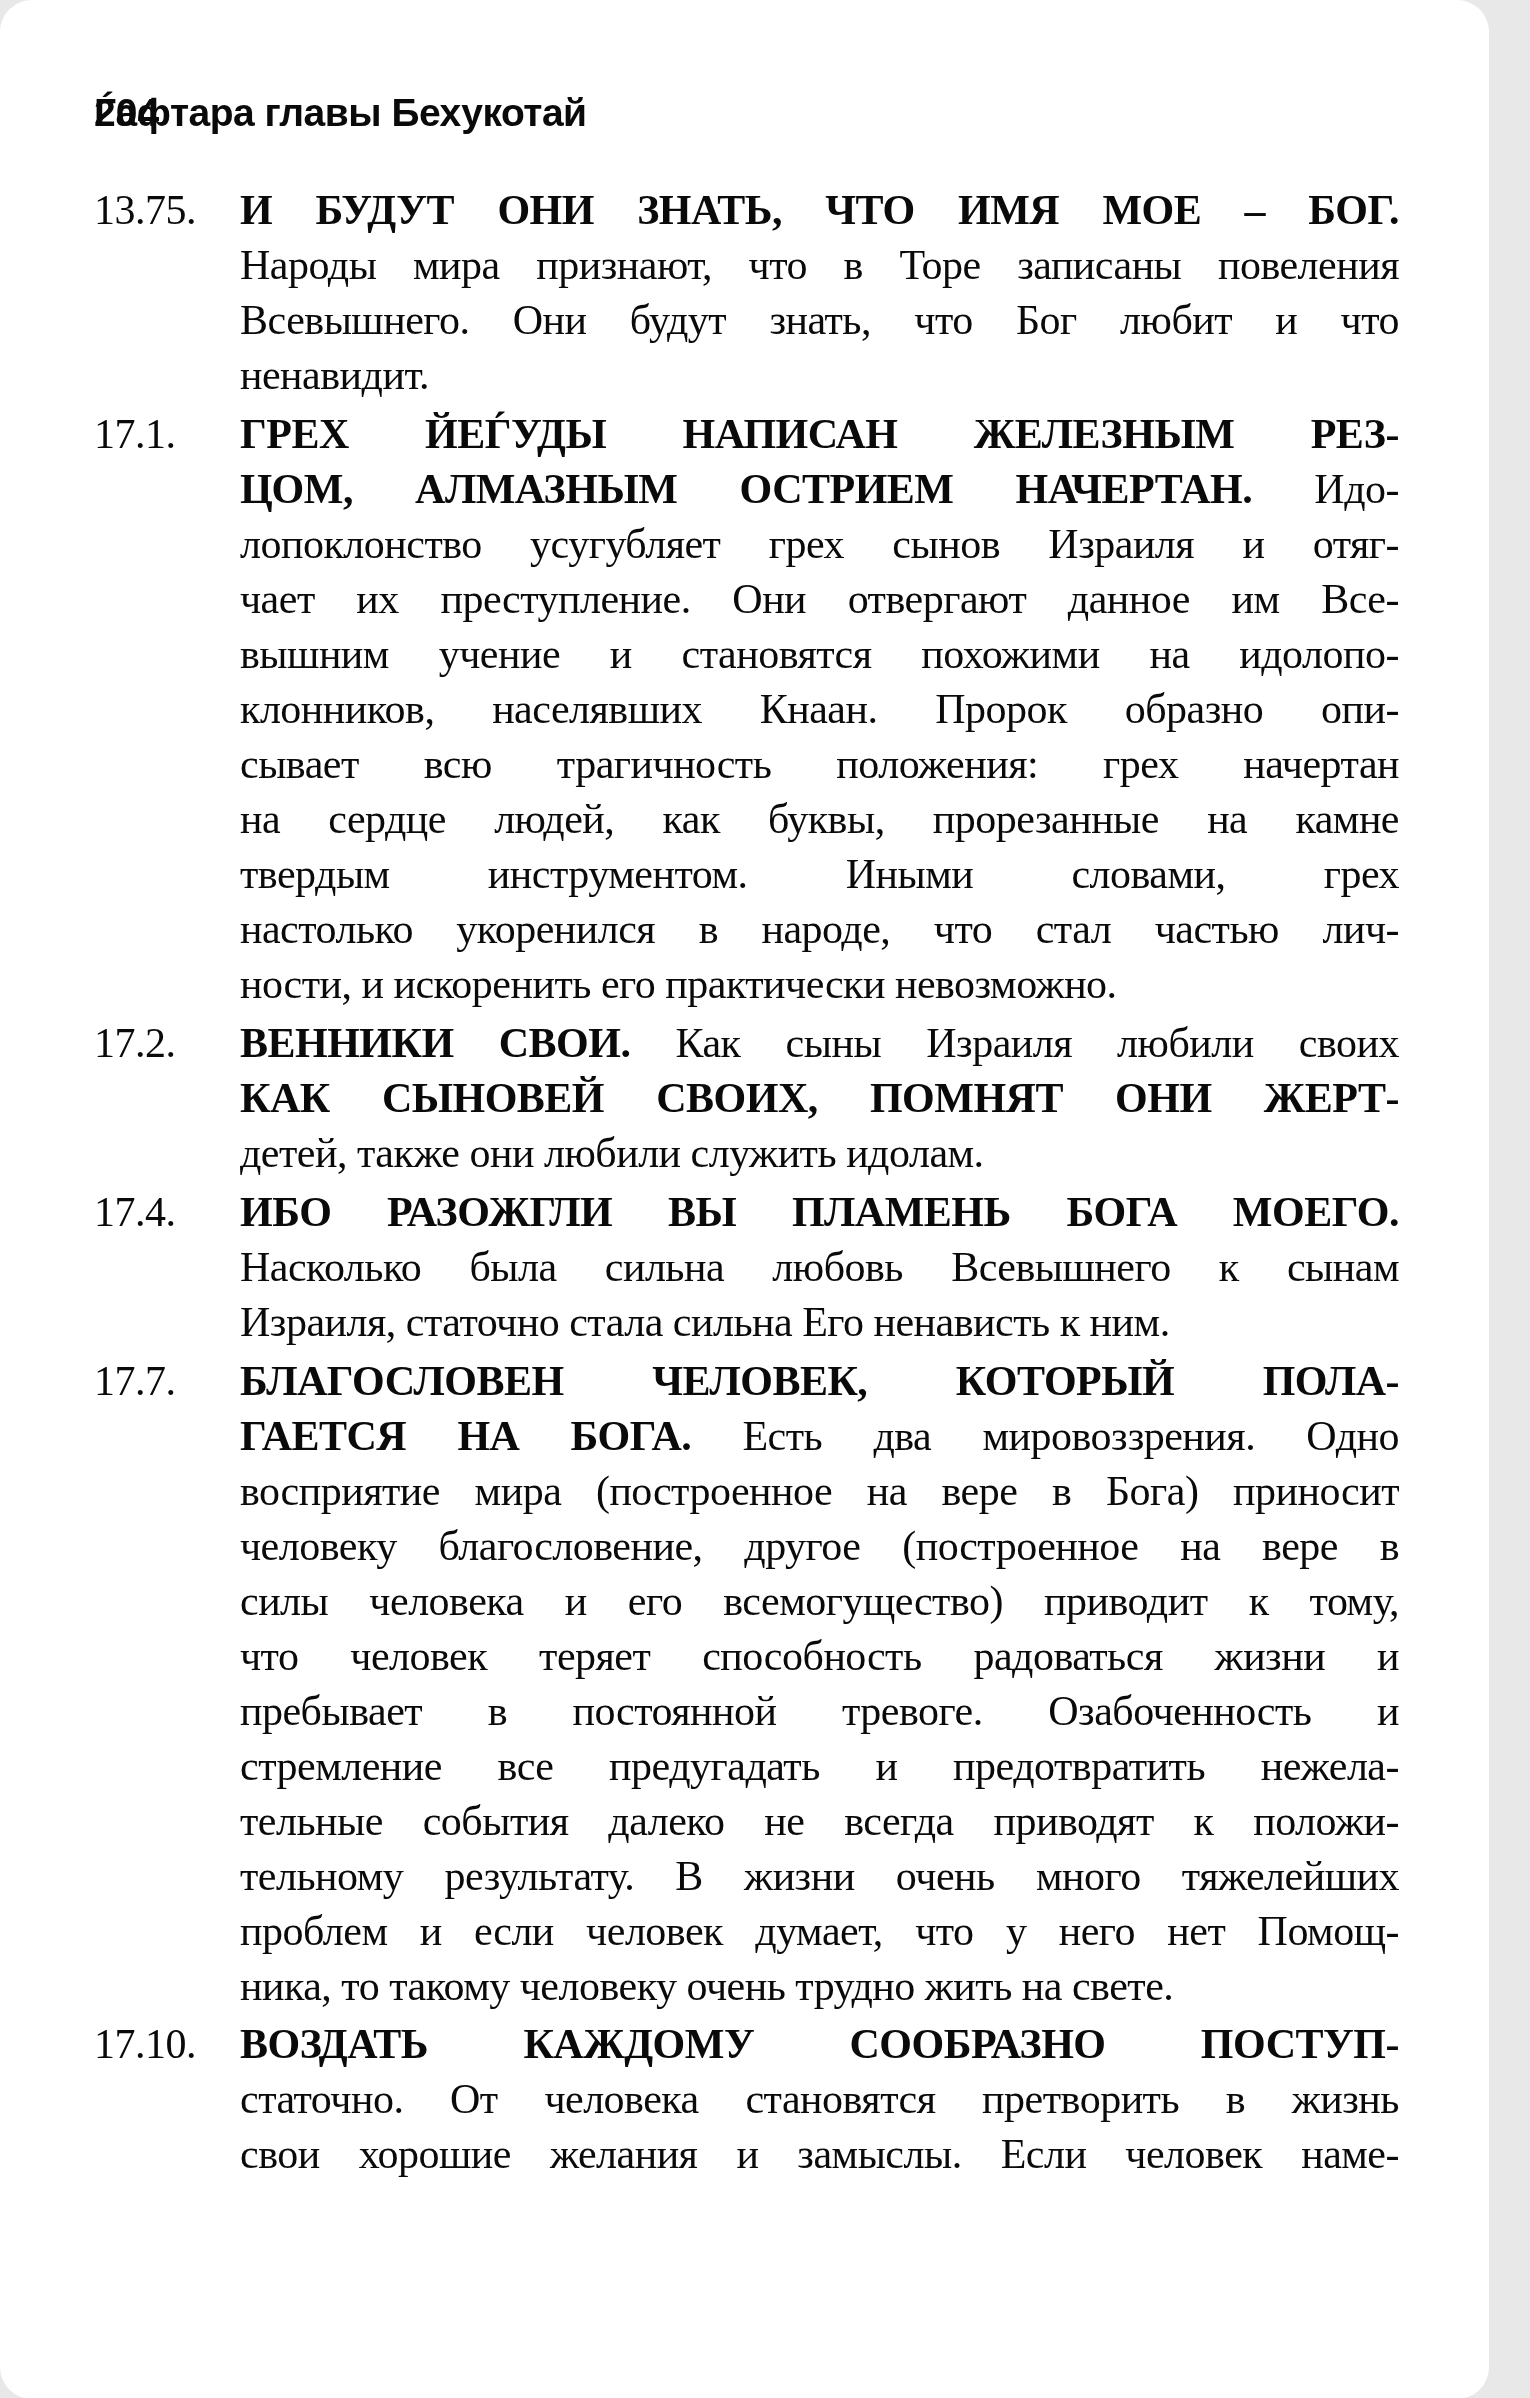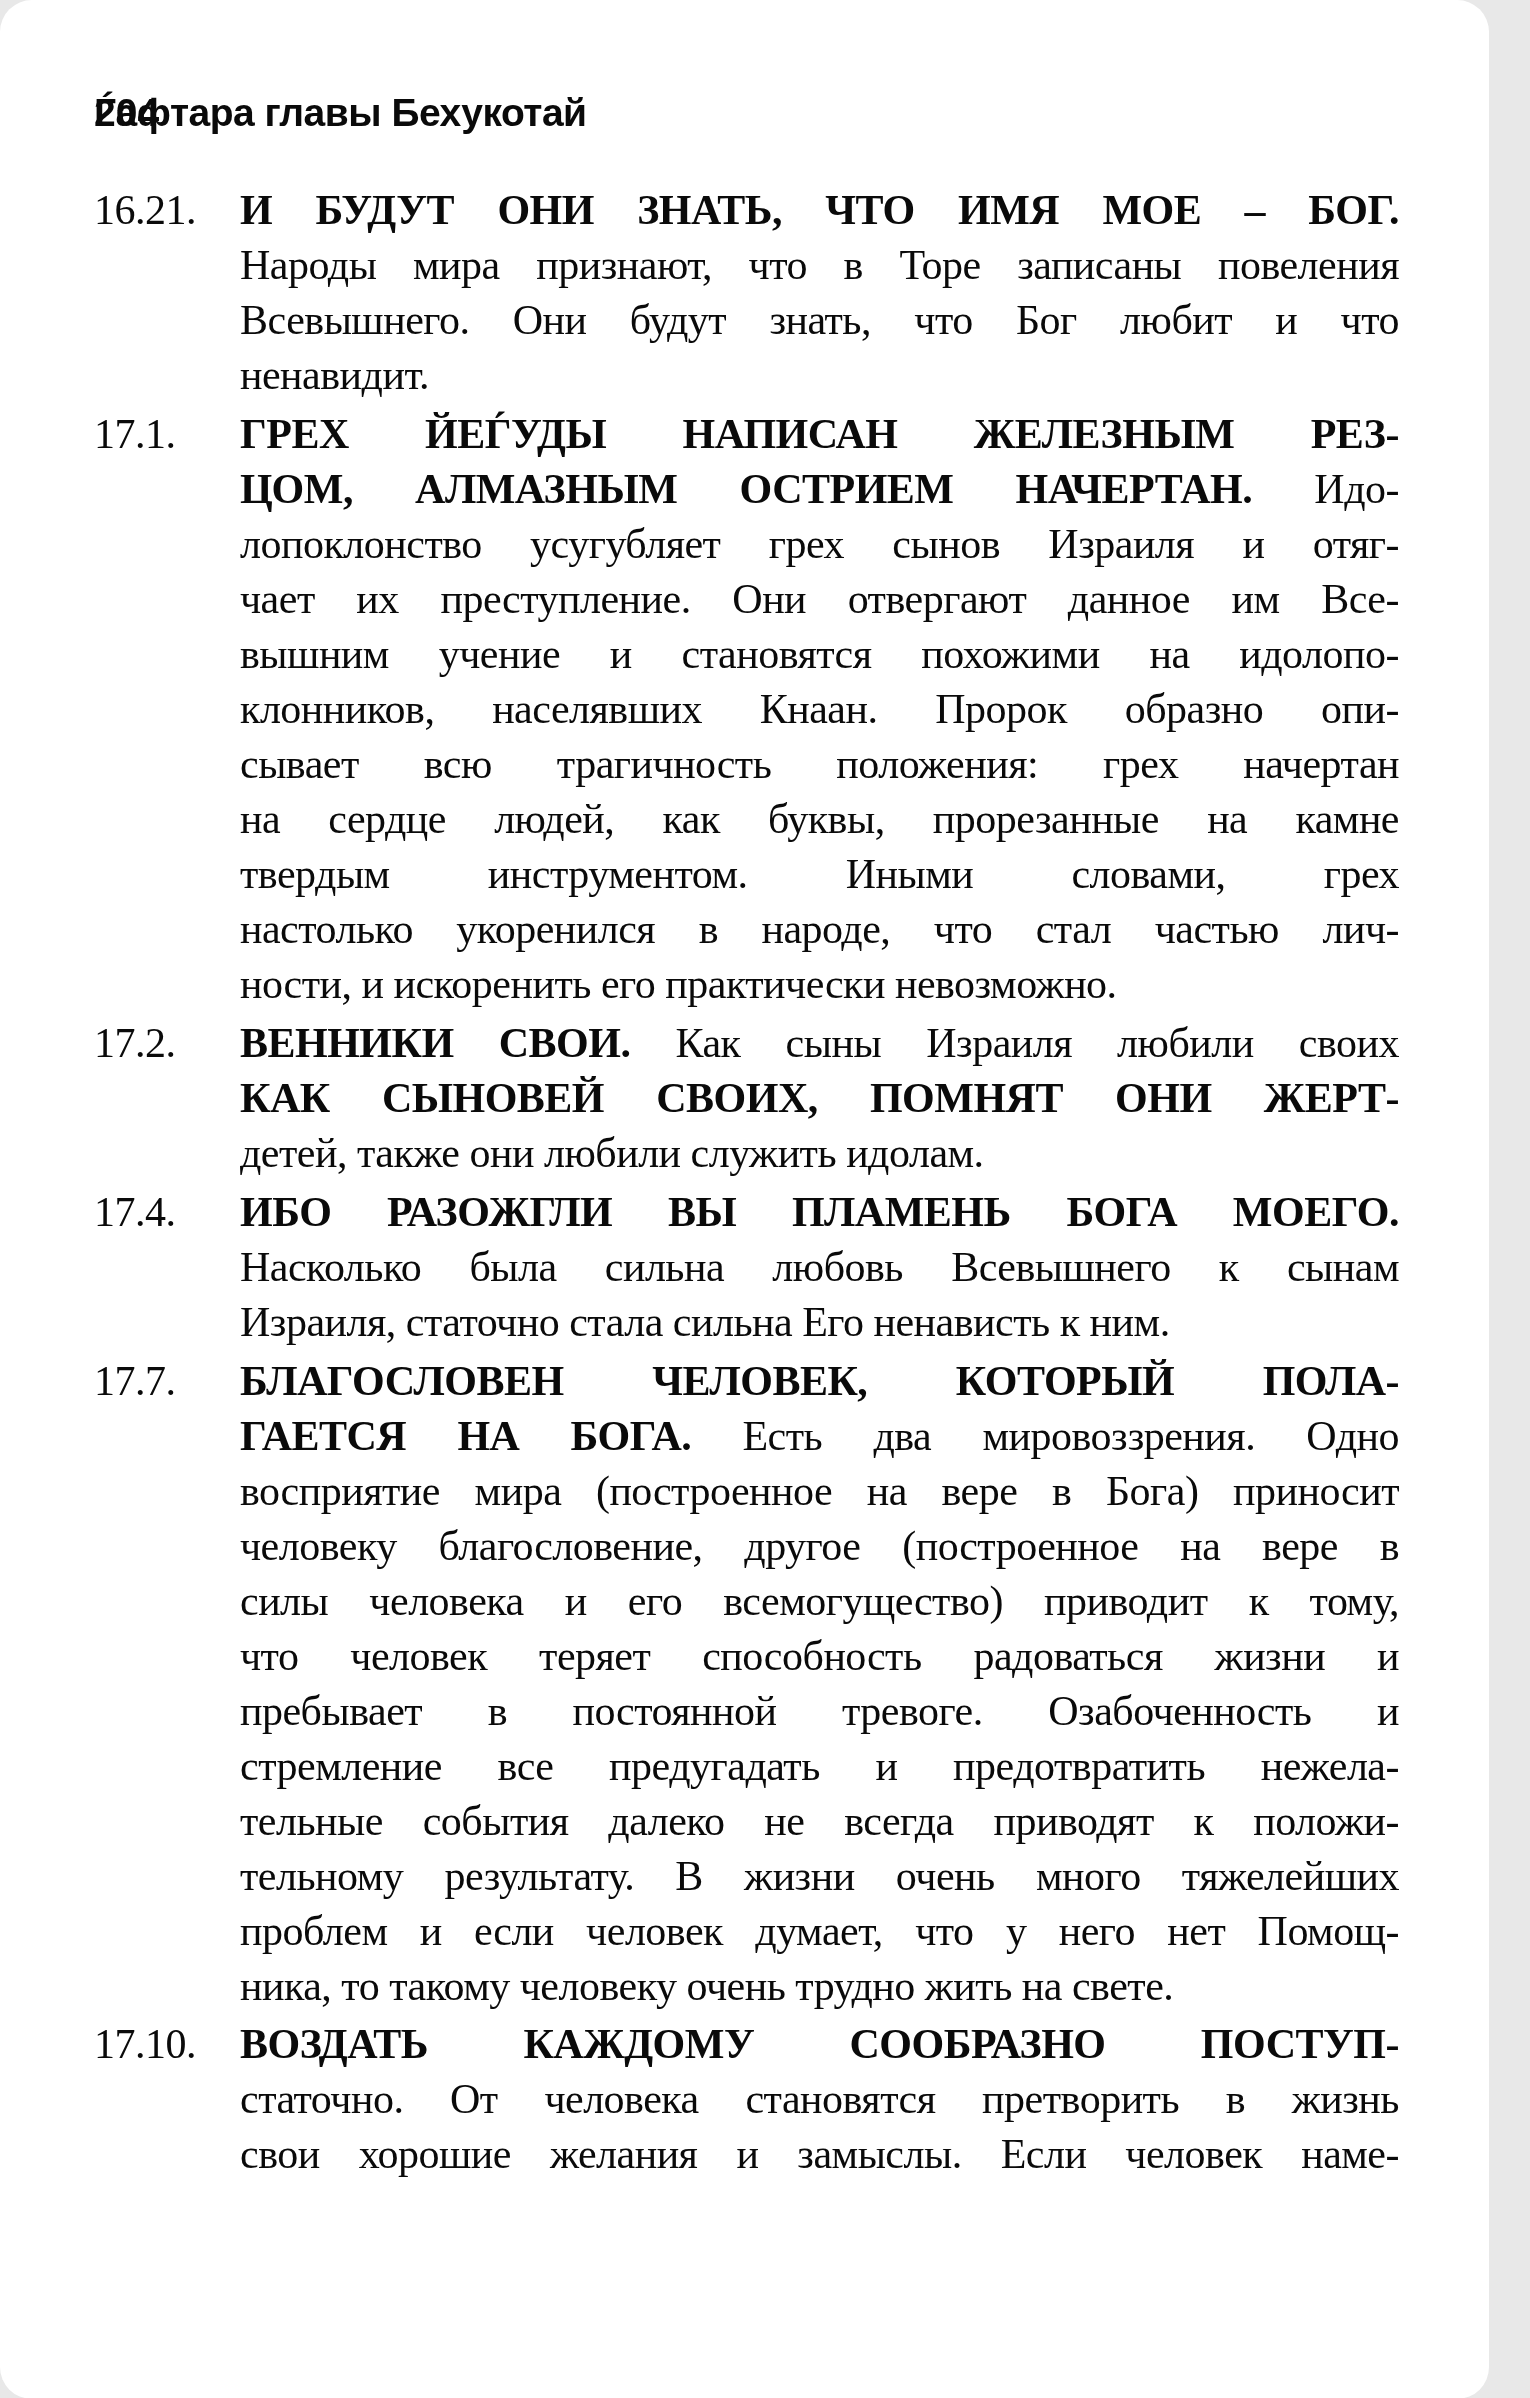--- a/index.html
+++ b/index.html
@@ -76,21 +76,21 @@
 <body>
 
 <div class="page">
   <header class="page-header">
     <span class="page-num">204</span>
     <span class="page-title">Ѓафтара главы Бехукотай</span>
   </header>
 
   <main class="entries">
   <section class="entry">
-    <span class="entry-ref">16.21.</span>
+    <span class="entry-ref">13.75.</span>
     <div class="entry-body">
           <div class="line j"><b>И БУДУТ ОНИ ЗНАТЬ, ЧТО ИМЯ МОЕ – БОГ.</b></div>
           <div class="line j">Народы мира признают, что в Торе записаны повеления</div>
           <div class="line j">Всевышнего. Они будут знать, что Бог любит и что</div>
           <div class="line">ненавидит.</div>
         </div>
   </section>
 
   <section class="entry">
     <span class="entry-ref">17.1.</span>

